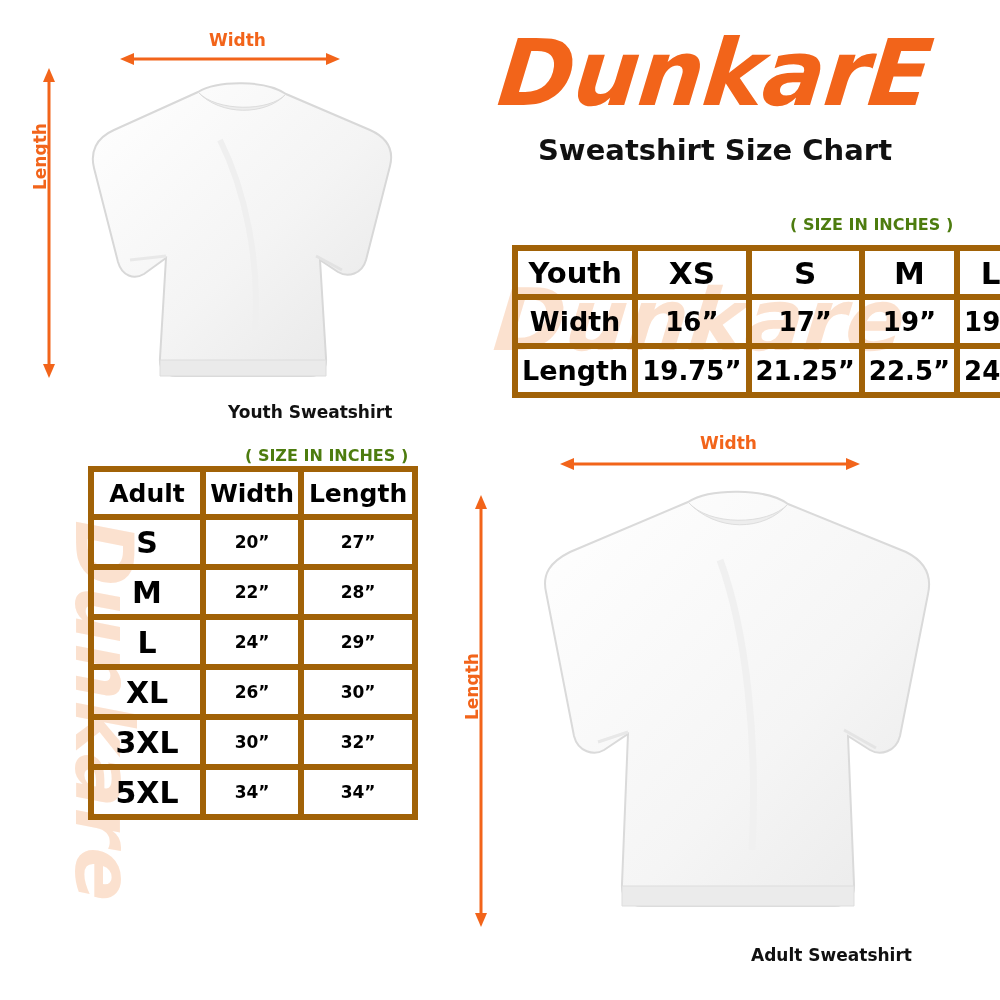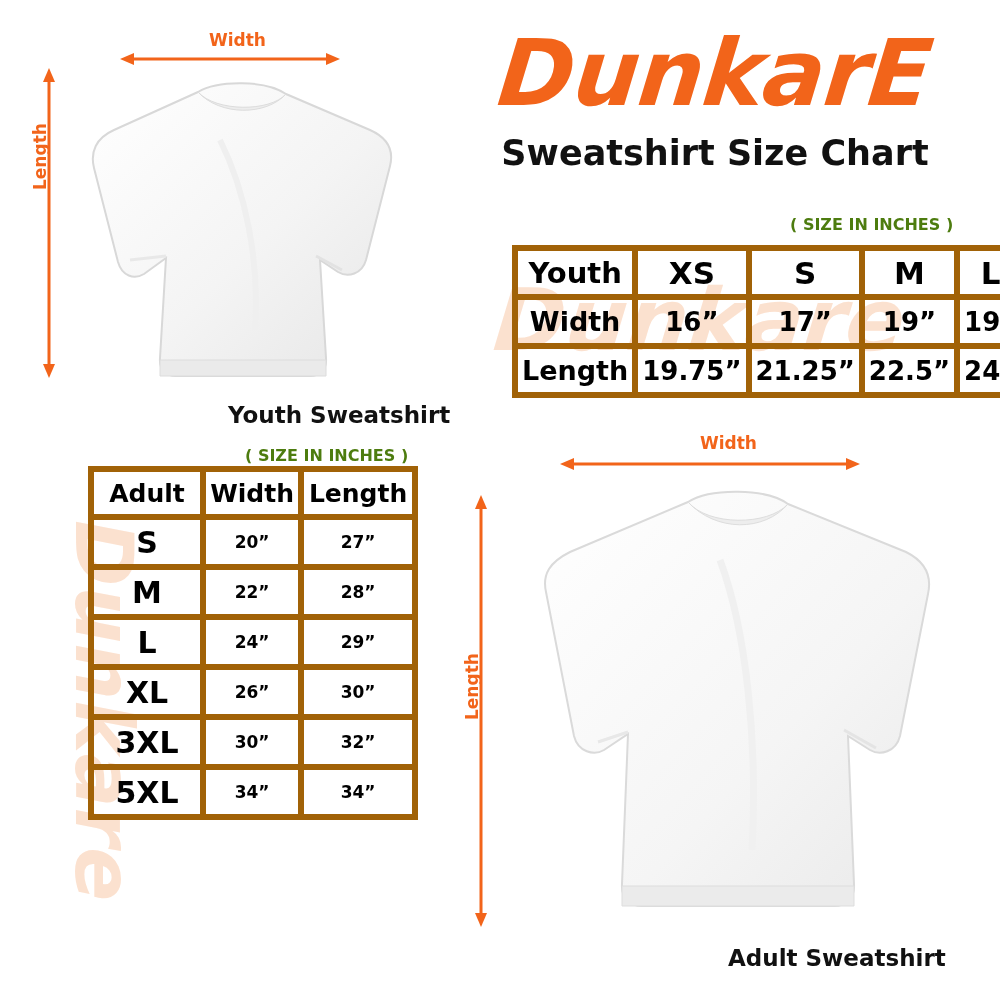--- a/index.html
+++ b/index.html
@@ -27,21 +27,21 @@
     font-size: 92px;
     line-height: 0.95;
     color: #F2641A;
     letter-spacing: -1px;
     transform: skewX(-6deg);
   }
   .brand-sub {
     margin-top: 16px;
     font-family: "DejaVu Sans", sans-serif;
     font-weight: bold;
-    font-size: 35px;
+    font-size: 29px;
     color: #111;
     letter-spacing: 0px;
   }
 
   
   .wm {
     position: absolute;
     font-family: "DejaVu Sans", sans-serif;
     font-weight: bold;
     font-style: italic;
@@ -88,25 +88,25 @@
   .adult-table { width: 330px; }
   .adult-table td { height: 50px; font-size: 17px; }
   .adult-table td.rowhead { width: 112px; font-size: 30px; }
   .adult-table tr:first-child td { font-size: 25px; height: 48px; }
 
   
   .img-caption {
     position: absolute;
     font-family: "DejaVu Sans", sans-serif;
     font-weight: bold;
-    font-size: 23px;
+    font-size: 17px;
     color: #111;
   }
   .cap-youth { left: 228px; top: 402px; }
-  .cap-adult { left: 728px; top: 945px; }
+  .cap-adult { left: 751px; top: 945px; }
 
   
   .dim-label {
     position: absolute;
     font-family: "DejaVu Sans", sans-serif;
     font-weight: bold;
     font-size: 17px;
     color: #F2641A;
   }
   .lbl-youth-width { left: 209px; top: 30px; }

